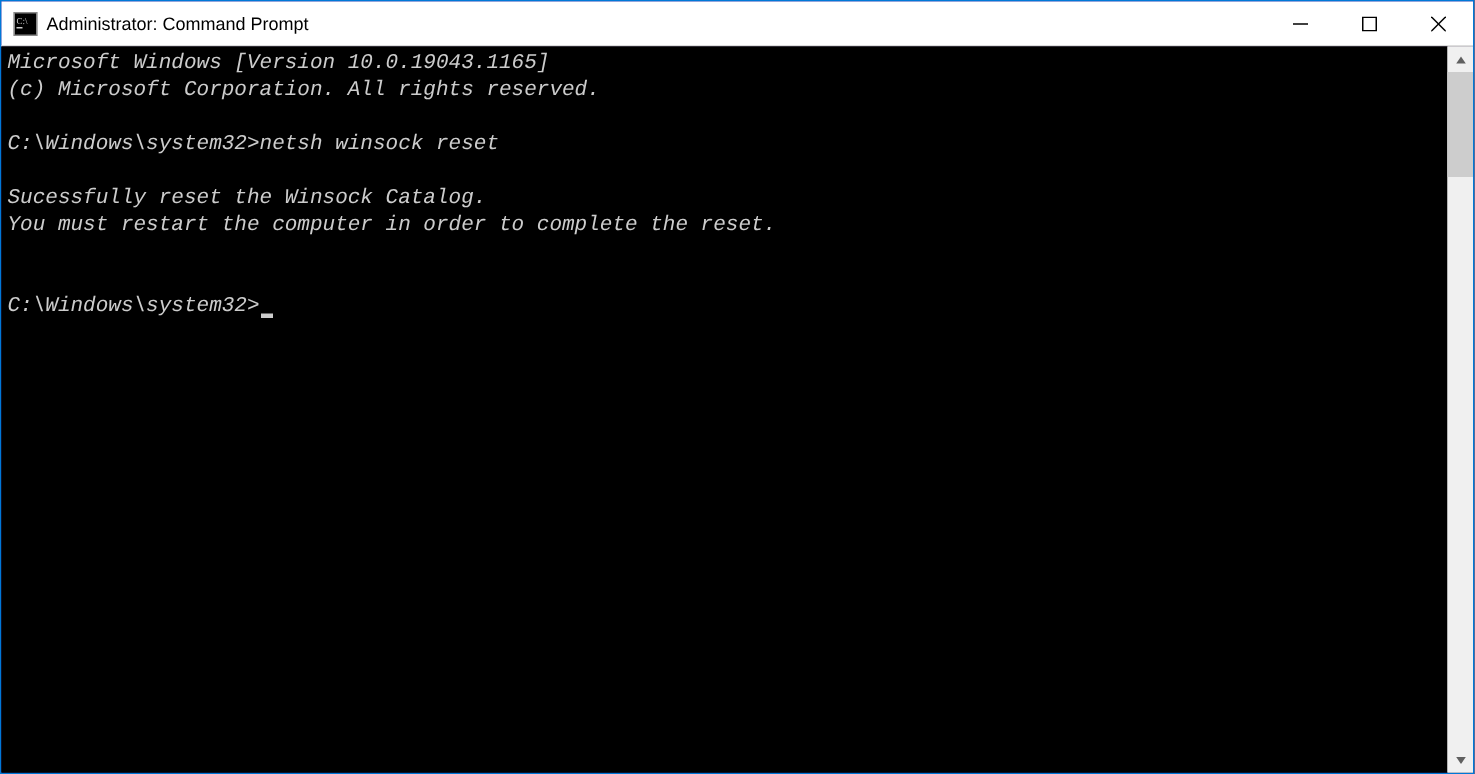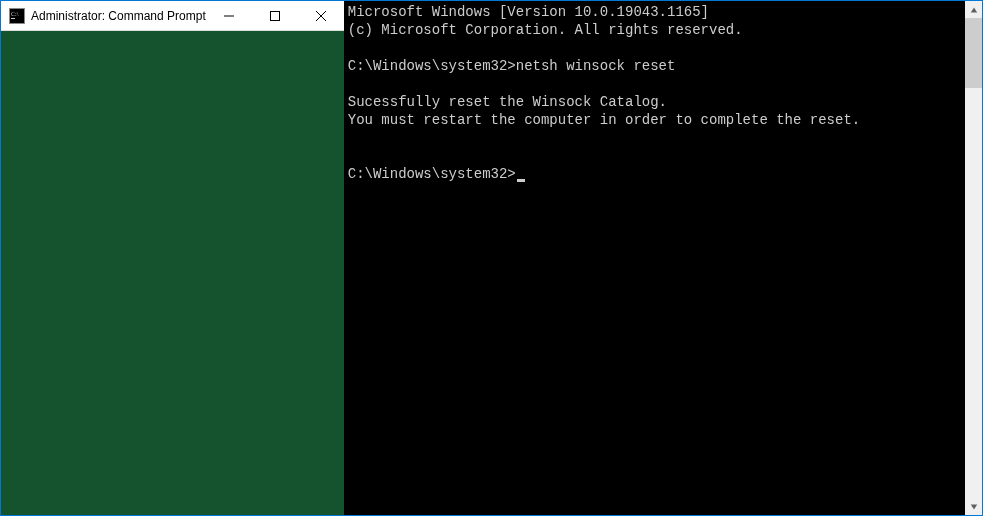--- a/index.html
+++ b/index.html
@@ -12,22 +12,22 @@
       background: #fff;
       width: 983px;
       height: 516px;
       overflow: hidden;
     }
     .window {
       width: 983px;
       height: 516px;
       border: 1px solid #0078d7;
       display: flex;
-      flex-direction: row;
-      background: #14532d;
+      flex-direction: column;
+      background: #4c1d95;
     }
     .titlebar {
       height: 30px;
       background: #fff;
       display: flex;
       align-items: center;
       border-bottom: 1px solid #ddd;
       user-select: none;
     }
     .titlebar-icon {
@@ -60,20 +60,21 @@
     }
     .win-btn svg {
       width: 10px;
       height: 10px;
     }
     .terminal-wrap {
       flex: 1;
       display: flex;
       background: #000;
       position: relative;
+      font-style: italic;
     }
     .terminal {
       flex: 1;
       background: #000;
       color: #ccc;
       font-family: Consolas, "Courier New", monospace;
       font-size: 14px;
       line-height: 18px;
       padding: 2px 4px;
       white-space: pre;

